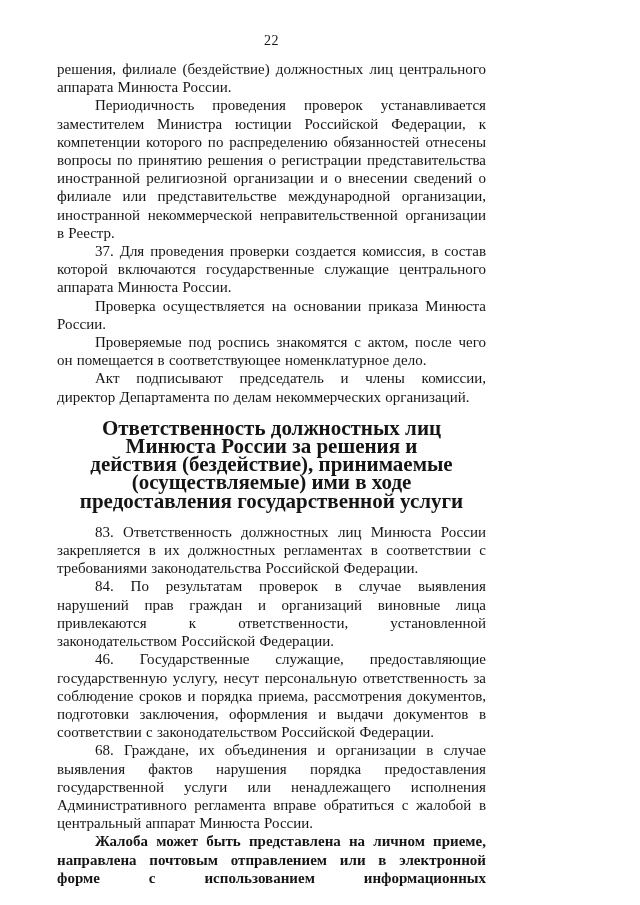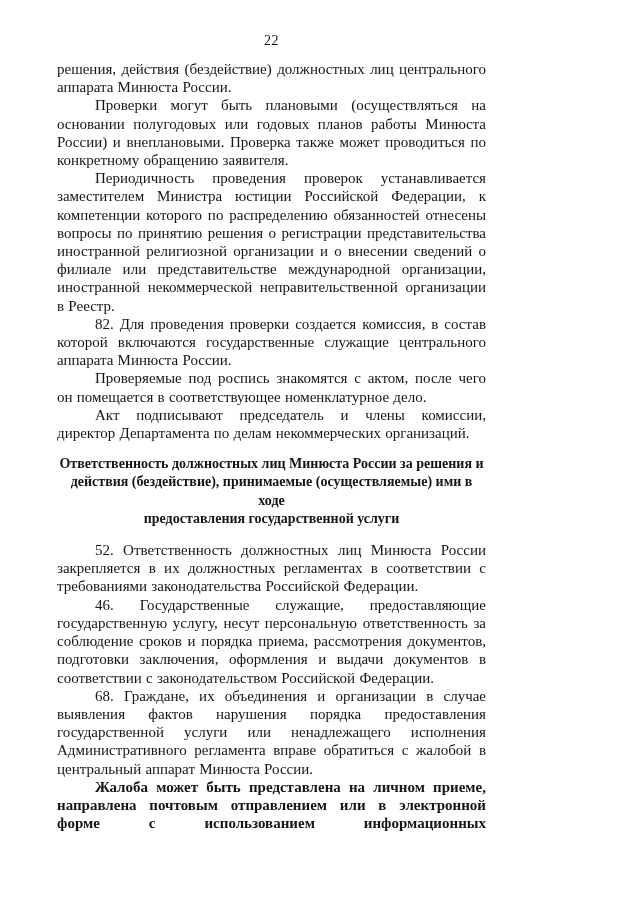--- a/index.html
+++ b/index.html
@@ -30,46 +30,47 @@
   p.para {
     font-size: 15px;
     line-height: 18.2px;
     text-align: justify;
     text-indent: 38px;
     word-spacing: 0.5px;
   }
   p.para.no-indent { text-indent: 0; }
   p.para.continues { text-align-last: justify; font-weight: bold; }
   h2.heading {
-    font-size: 14px;
+    font-size: 21px;
     line-height: 18.2px;
     font-weight: bold;
     text-align: center;
     margin: 13px 0;
     white-space: pre-line;
   }
 </style>
 </head>
 <body>
 
 <div class="page">
   <div class="body-col">
     <div class="page-number">22</div>
 
-    <p class="para no-indent">решения, действия (бездействие) должностных лиц центрального аппарата Минюста России.</p>
-    <p class="para">Проверки могут быть плановыми (осуществляться на основании полугодовых или годовых планов работы Минюста России) и внеплановыми. Проверка также может проводиться по конкретному обращению заявителя.</p>
+    <p class="para no-indent">решения, филиале (бездействие) должностных лиц центрального аппарата Минюста России.</p>
     <p class="para">Периодичность проведения проверок устанавливается заместителем Министра юстиции Российской Федерации, к компетенции которого по распределению обязанностей отнесены вопросы по принятию решения о регистрации представительства иностранной религиозной организации и о внесении сведений о филиале или представительстве международной организации, иностранной некоммерческой неправительственной организации в Реестр.</p>
-    <p class="para">82. Для проведения проверки создается комиссия, в состав которой включаются государственные служащие центрального аппарата Минюста России.</p>
+    <p class="para">37. Для проведения проверки создается комиссия, в состав которой включаются государственные служащие центрального аппарата Минюста России.</p>
+    <p class="para">Проверка осуществляется на основании приказа Минюста России.</p>
     <p class="para">Проверяемые под роспись знакомятся с актом, после чего он помещается в соответствующее номенклатурное дело.</p>
     <p class="para">Акт подписывают председатель и члены комиссии, директор Департамента по делам некоммерческих организаций.</p>
 
     <h2 class="heading">Ответственность должностных лиц Минюста России за решения и
 действия (бездействие), принимаемые (осуществляемые) ими в ходе
 предоставления государственной услуги</h2>
 
-    <p class="para">52. Ответственность должностных лиц Минюста России закрепляется в их должностных регламентах в соответствии с требованиями законодательства Российской Федерации.</p>
+    <p class="para">83. Ответственность должностных лиц Минюста России закрепляется в их должностных регламентах в соответствии с требованиями законодательства Российской Федерации.</p>
+    <p class="para">84. По результатам проверок в случае выявления нарушений прав граждан и организаций виновные лица привлекаются к ответственности, установленной законодательством Российской Федерации.</p>
     <p class="para">46. Государственные служащие, предоставляющие государственную услугу, несут персональную ответственность за соблюдение сроков и порядка приема, рассмотрения документов, подготовки заключения, оформления и выдачи документов в соответствии с законодательством Российской Федерации.</p>
 
 
     <p class="para">68. Граждане, их объединения и организации в случае выявления фактов нарушения порядка предоставления государственной услуги или ненадлежащего исполнения Административного регламента вправе обратиться с жалобой в центральный аппарат Минюста России.</p>
     <p class="para continues">Жалоба может быть представлена на личном приеме, направлена почтовым отправлением или в электронной форме с использованием информационных</p>
   </div>
 </div>
 
 </body></html>

